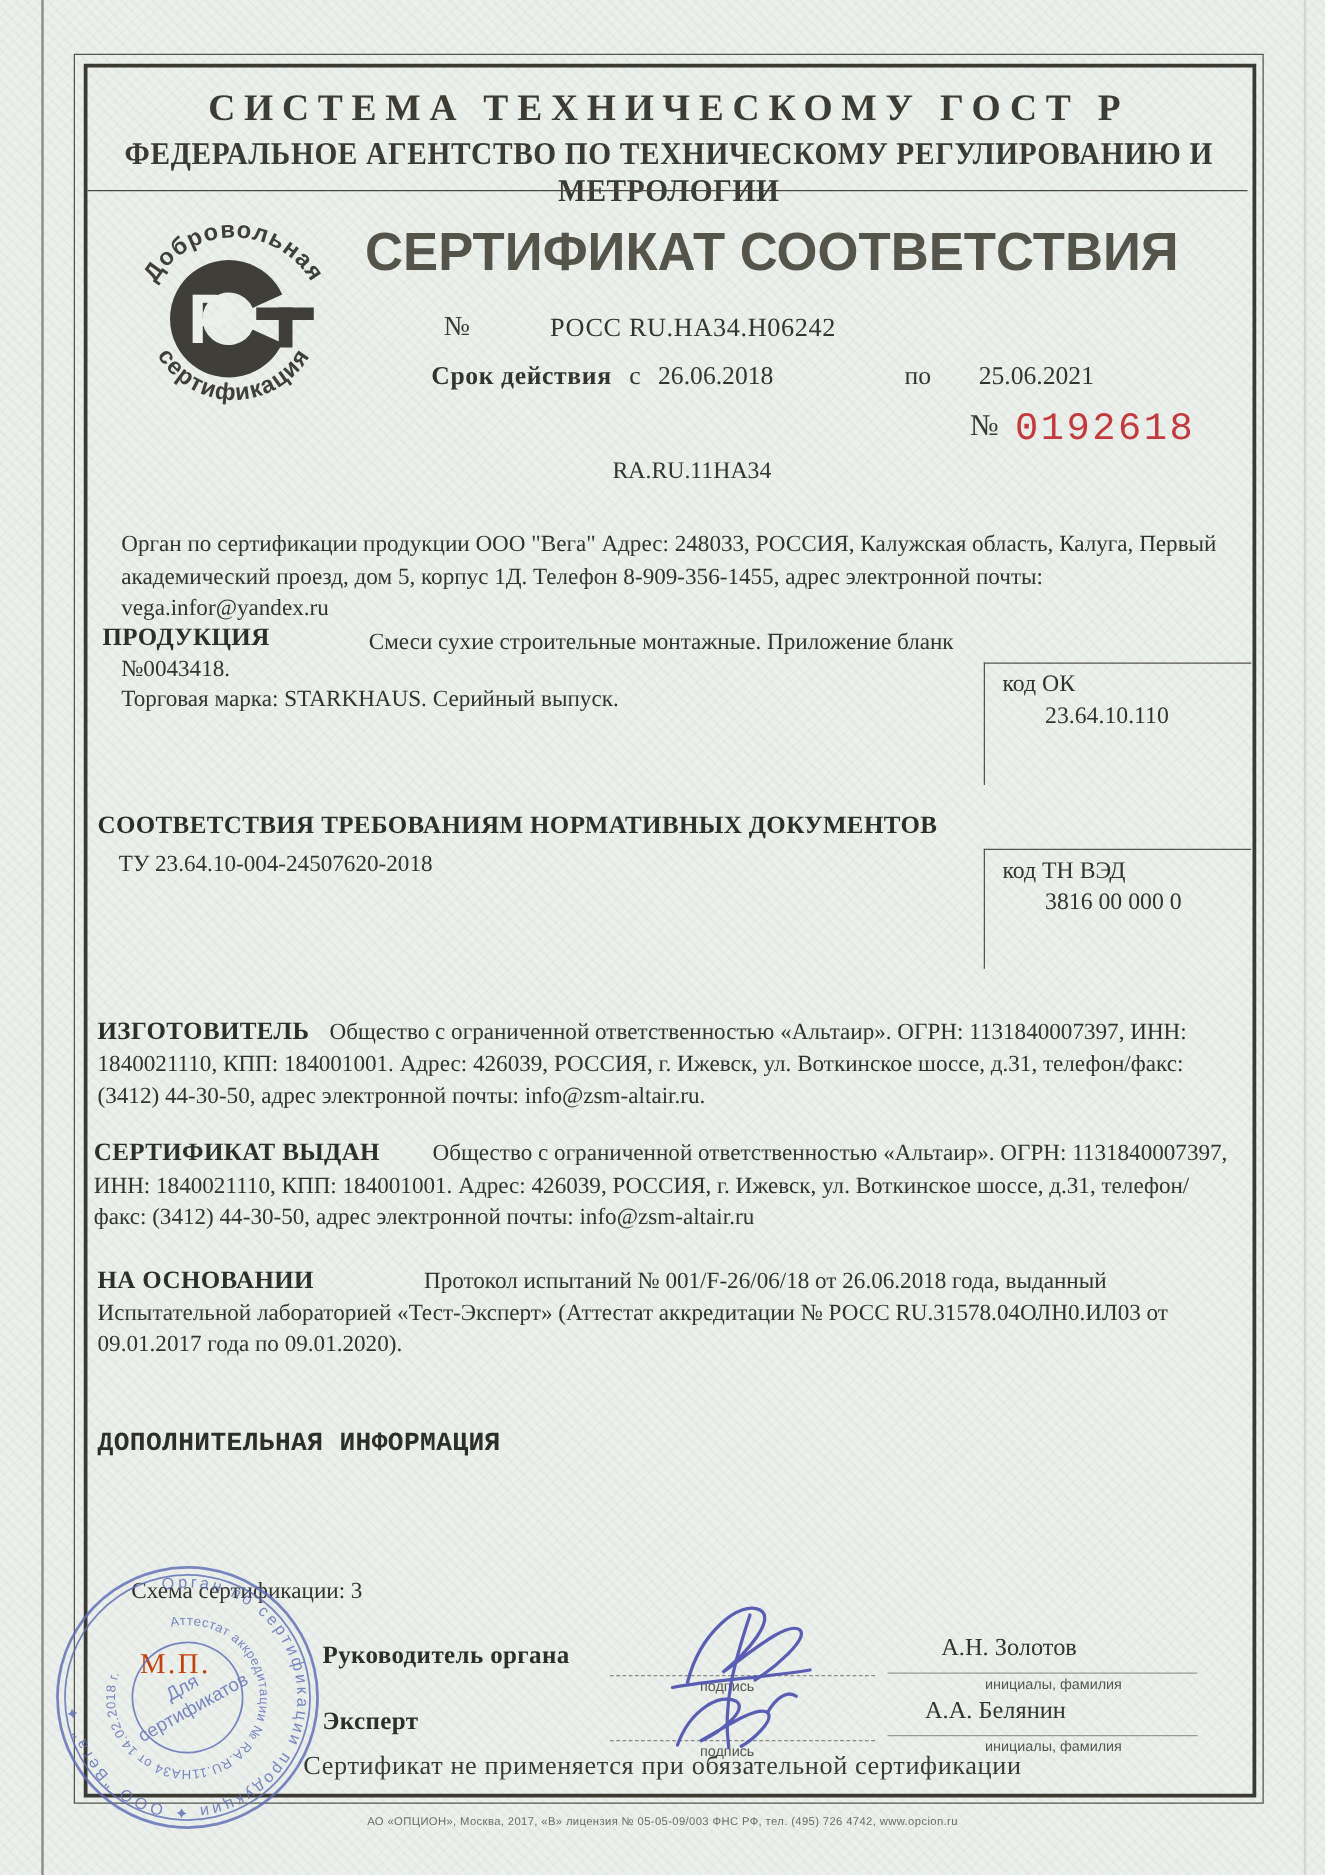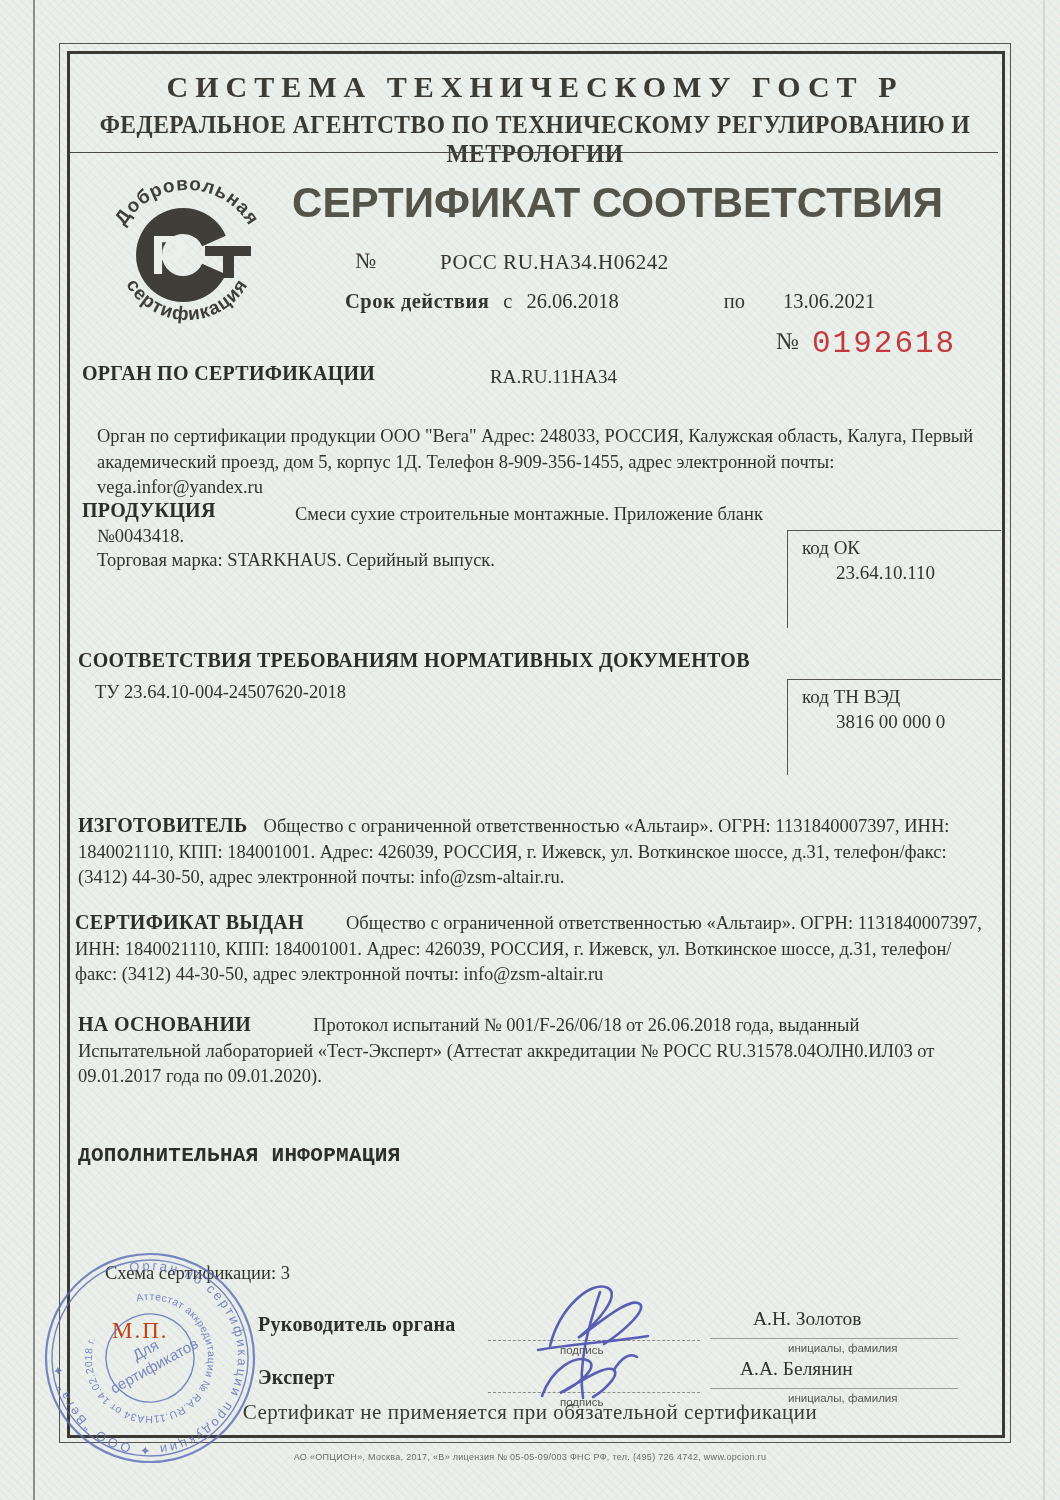--- a/index.html
+++ b/index.html
@@ -48,21 +48,21 @@
   .box-tnved{left:787px;top:679px;width:213px;height:95px;}
   .box-label{position:absolute;left:14px;top:6px;font-size:19px;color:#33332d;}
   .box-value{position:absolute;left:48px;top:31px;font-size:19px;color:#33332d;}
   .conf-label{position:absolute;left:78px;top:649px;font-size:20px;}
   .conf-text{position:absolute;left:95px;top:680px;}
   .man-block{position:absolute;left:78px;top:813px;width:905px;}
   .man-block .sec-label{margin-right:16px;}
   .issued-block{position:absolute;left:75px;top:910px;width:915px;}
   .issued-block .sec-label{margin-right:42px;}
   .basis-block{position:absolute;left:78px;top:1012px;width:890px;}
-  .basis-block .sec-label{margin-right:62px;}
+  .basis-block .sec-label{margin-right:88px;}
   .addinfo-label{position:absolute;left:78px;top:1144px;font-size:21px;font-family:Liberation Mono, monospace;}
   .scheme-text{position:absolute;left:105px;top:1261px;}
   .mp-text{position:absolute;left:112px;top:1318px;font-size:23px;letter-spacing:2px;color:#c2410c;}
   .role-head{position:absolute;left:258px;top:1313px;}
   .role-expert{position:absolute;left:258px;top:1366px;}
   .sign-line{position:absolute;height:0;border-top:1px dashed #8b8b85;}
   .sl-1{left:488px;top:1340px;width:212px;}
   .sl-2{left:488px;top:1392px;width:212px;}
   .nl-1{left:710px;top:1338px;width:248px;border-top-style:solid;border-top-color:#9a9a93;}
   .nl-2{left:710px;top:1388px;width:248px;border-top-style:solid;border-top-color:#9a9a93;}
@@ -117,27 +117,26 @@
       <rect x="130" y="76" width="11" height="32" fill="#3f3e38"></rect>
     </g>
   </svg>
 
   <div class="doc-title">СЕРТИФИКАТ СООТВЕТСТВИЯ</div>
 
   <div class="no-label">№</div>
   <div class="no-value">РОСС RU.НА34.Н06242</div>
 
   <div class="validity">
-    <b>Срок действия</b><span class="gap1"></span><span>с</span><span class="gap1"></span><span>26.06.2018</span><span class="gap2"></span><span>по</span><span class="gap3"></span><span>13.06.2021</span>
+    <b>Срок действия</b><span class="gap1"></span><span>с</span><span class="gap1"></span><span>26.06.2018</span><span class="gap2"></span><span>по</span><span class="gap3"></span><span>25.06.2021</span>
   </div>
 
   <div class="blank-no">№</div>
   <div class="blank-num">0192618</div>
 
-  <div class="sec-label organ-label">ОРГАН ПО СЕРТИФИКАЦИИ</div>
   <div class="organ-code">RA.RU.11НА34</div>
   <div class="body-text organ-text">Орган по сертификации продукции ООО "Вега" Адрес: 248033, РОССИЯ, Калужская область, Калуга, Первый академический проезд, дом 5, корпус 1Д. Телефон 8-909-356-1455, адрес электронной почты: vega.infor@yandex.ru</div>
 
   <div class="sec-label prod-label">ПРОДУКЦИЯ</div>
   <div class="body-text prod-line1">Смеси сухие строительные монтажные. Приложение бланк</div>
   <div class="body-text prod-line2">№0043418.</div>
   <div class="body-text prod-line3">Торговая марка: STARKHAUS. Серийный выпуск.</div>
 
   <div class="corner-box box-ok">
     <div class="box-label">код ОК</div>

